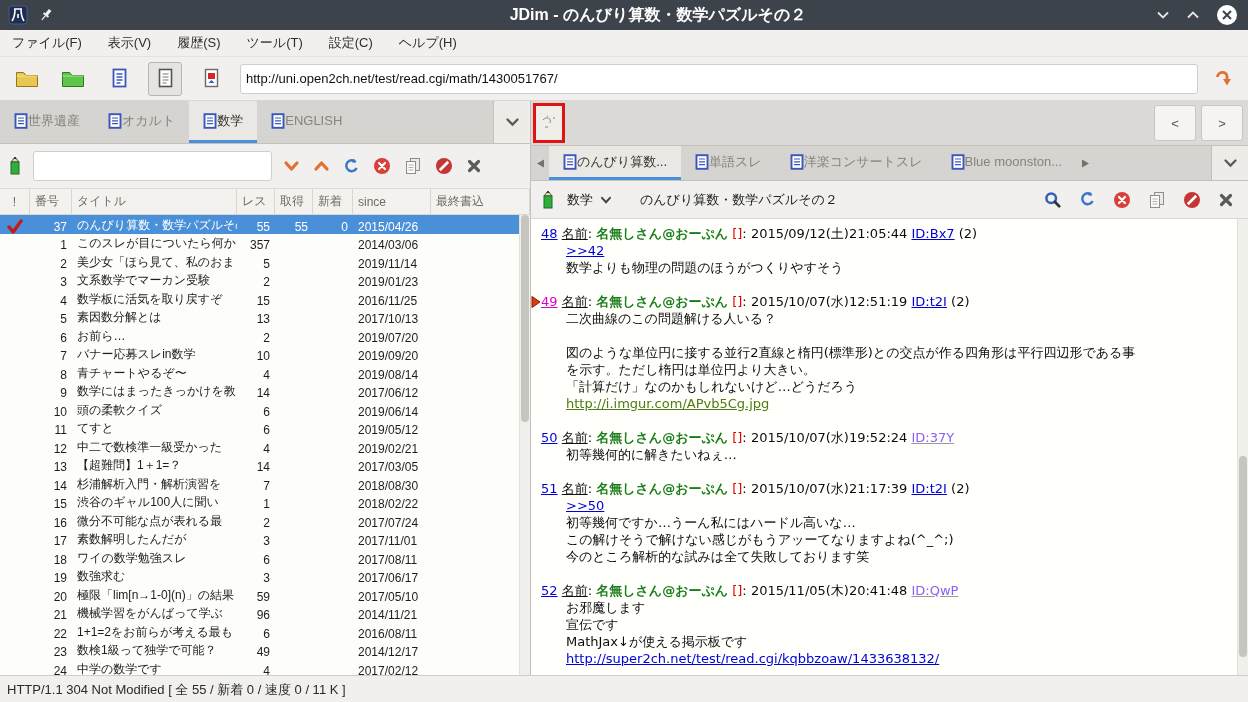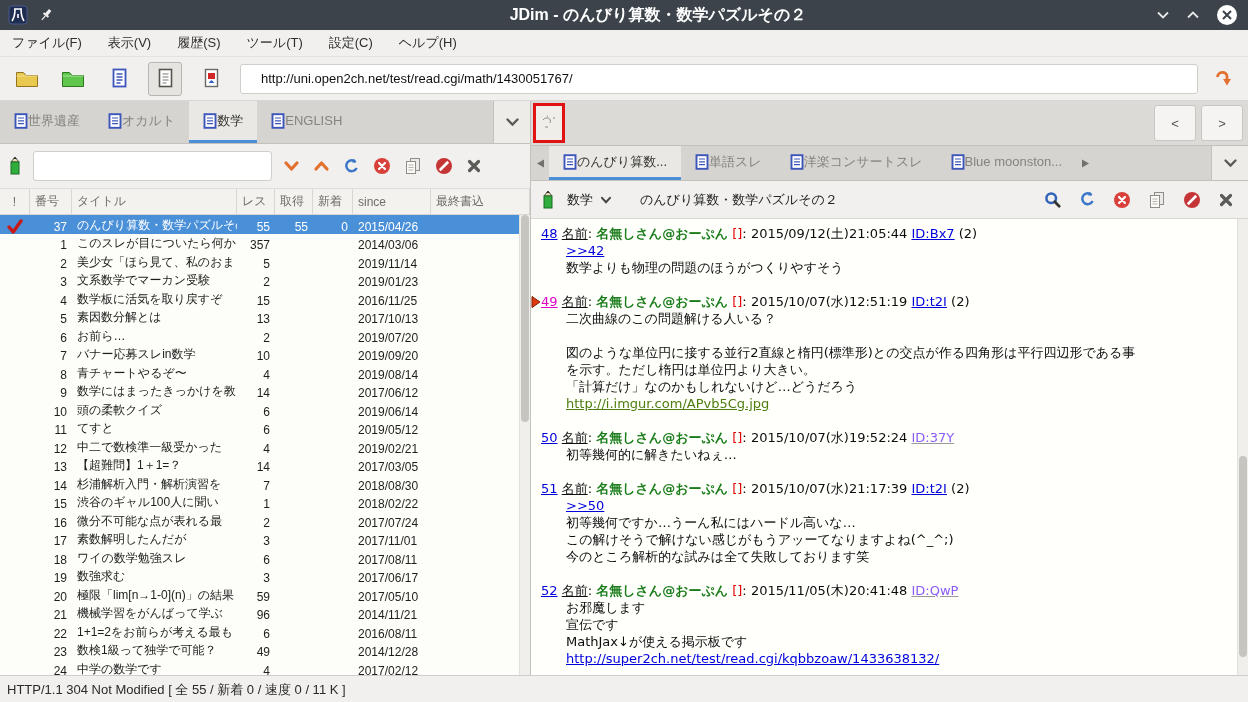--- a/index.html
+++ b/index.html
@@ -15,21 +15,21 @@
   
   .menubar{height:26px;display:flex;align-items:center;gap:26px;padding-left:12px;
            background:#f1f0ee;font-size:13px;color:#2d2d2b;border-bottom:1px solid #e3e2de;}
   .menu-item{cursor:default;}
   
   .toolbar{height:43px;display:flex;align-items:center;background:#f1f0ee;border-bottom:1px solid #d8d7d2;}
   .tool-icons{display:flex;align-items:center;gap:12px;padding:0 12px 0 10px;}
   .tool-btn{width:32px;height:32px;display:flex;align-items:center;justify-content:center;border-radius:3px;border:1px solid transparent;}
   .tool-btn.active{border:1px solid #b7b6b1;background:#e5e4e0;}
   .url-entry{flex:1;height:28px;background:#fff;border:1px solid #cfcec9;border-radius:3px;
-             font-size:13px;color:#111;padding:0 20px;margin-right:8px;outline:none;}
+             font-size:13px;color:#111;padding:0 5px;margin-right:8px;outline:none;}
   .url-go{width:36px;height:34px;display:flex;align-items:center;justify-content:center;margin-right:6px;}
   
   .main{display:flex;height:574px;}
   .left-pane{width:530px;min-width:530px;display:flex;flex-direction:column;border-right:1px solid #c2c1bc;}
   .right-pane{flex:1;min-width:0;display:flex;flex-direction:column;}
   
   .tabbar{background:#d5d4d0;display:flex;align-items:stretch;border-bottom:1px solid #c2c1bc;}
   .board-tabs{height:42px;}
   .thread-tabs{height:34px;}
   .tab{display:flex;align-items:center;padding:0 14px;font-size:13px;color:#85847e;
@@ -538,21 +538,21 @@
      <span class="col c-since">2016/08/11</span>
      <span class="col c-last"></span>
    </div>
             <div class="row">
      <span class="col c-mark"></span>
      <span class="col c-num">23</span>
      <span class="col c-title">数検1級って独学で可能？</span>
      <span class="col c-res">49</span>
      <span class="col c-got"></span>
      <span class="col c-new"></span>
-     <span class="col c-since">2014/12/28</span>
+     <span class="col c-since">2014/12/17</span>
      <span class="col c-last"></span>
    </div>
             <div class="row">
      <span class="col c-mark"></span>
      <span class="col c-num">24</span>
      <span class="col c-title">中学の数学です</span>
      <span class="col c-res">4</span>
      <span class="col c-got"></span>
      <span class="col c-new"></span>
      <span class="col c-since">2017/02/12</span>

